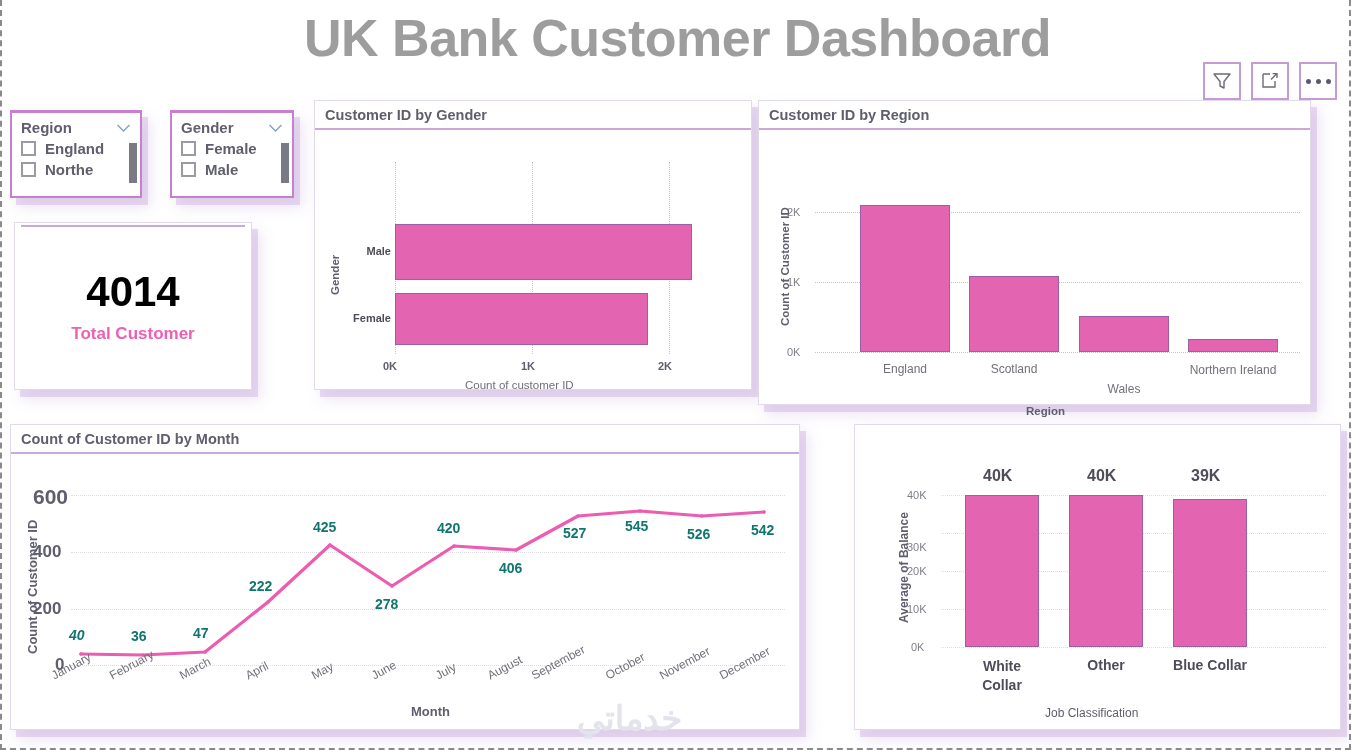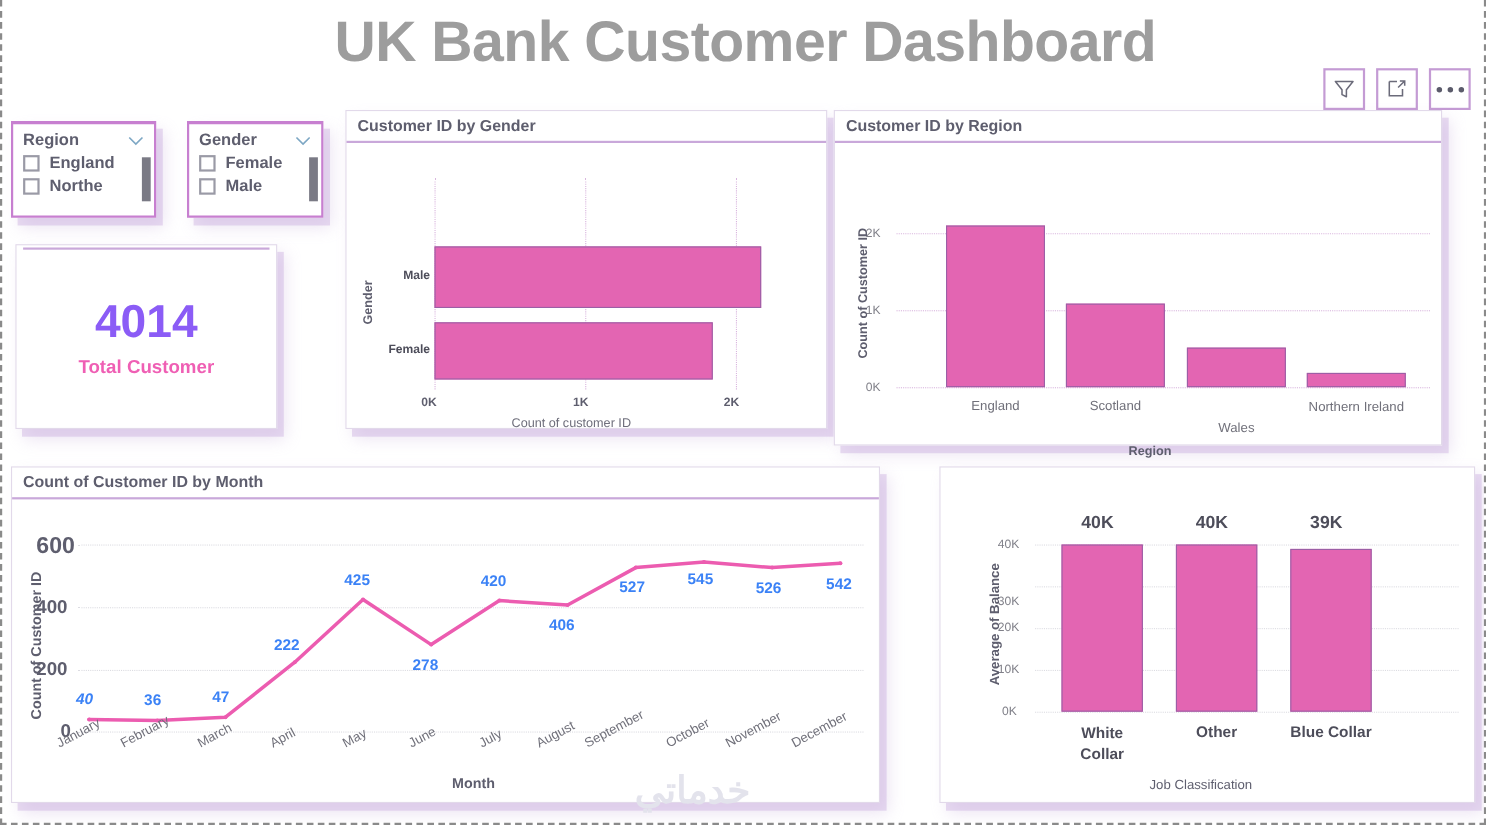--- a/index.html
+++ b/index.html
@@ -81,41 +81,41 @@
     border: 2px solid #9a9aa6; background: #fff;
   }
   .slicer-scroll {
     position: absolute; right: 3px; top: 30px;
     width: 8px; height: 40px; background: #7a7a85;
   }
 
   
   #kpi-card { display: flex; flex-direction: column; align-items: center; justify-content: center; }
   #kpi-card .rule { position: absolute; left: 6px; right: 6px; top: 2px; height: 2px; background: #c9a8da; }
-  #kpi-value { font-size: 42px; font-weight: bold; color: #8b5cf6; letter-spacing: 0px; }
+  #kpi-value { font-size: 42px; font-weight: bold; color: #000000; letter-spacing: 0px; }
   #kpi-label { font-size: 17px; font-weight: bold; color: #ef5fb4; margin-top: 8px; }
 
   
   .axis-tick { position: absolute; font-size: 11px; color: #808089; white-space: nowrap; }
   .axis-tick.bold { font-weight: bold; color: #5e5e6e; }
   .axis-name { position: absolute; font-size: 11.5px; font-weight: bold; color: #5e5e6e; white-space: nowrap; }
   .axis-name.vert { transform-origin: 0 0; transform: rotate(-90deg); }
   .cat-label { position: absolute; font-size: 12px; color: #70707a; text-align: center; white-space: nowrap; }
   .cat-label.bold { font-weight: bold; color: #4d4d5a; }
 
   .gridline-v { position: absolute; width: 0; border-left: 1px dotted #d9b6de; }
   .gridline-h { position: absolute; height: 0; border-top: 1px dotted #d9b6de; }
   .gridline-h.faint { border-top: 1px dotted #dcdce2; }
 
   .bar {
     position: absolute;
     background: #e365b2;
     border: 1px solid #9b5fa6;
   }
-  .dlabel { position: absolute; font-size: 14px; font-weight: bold; color: #3b82f6; white-space: nowrap; }
+  .dlabel { position: absolute; font-size: 14px; font-weight: bold; color: #0f766e; white-space: nowrap; }
   .dlabel.dark { color: #4d4d5a; font-size: 16px; }
 
   
   #watermark {
     position: absolute; left: 575px; top: 698px;
     font-size: 34px; color: #e3e3ec; font-weight: bold;
     letter-spacing: 2px; pointer-events: none;
   }
   svg.linelayer { position: absolute; left: 0; top: 0; overflow: visible; }
 </style>

